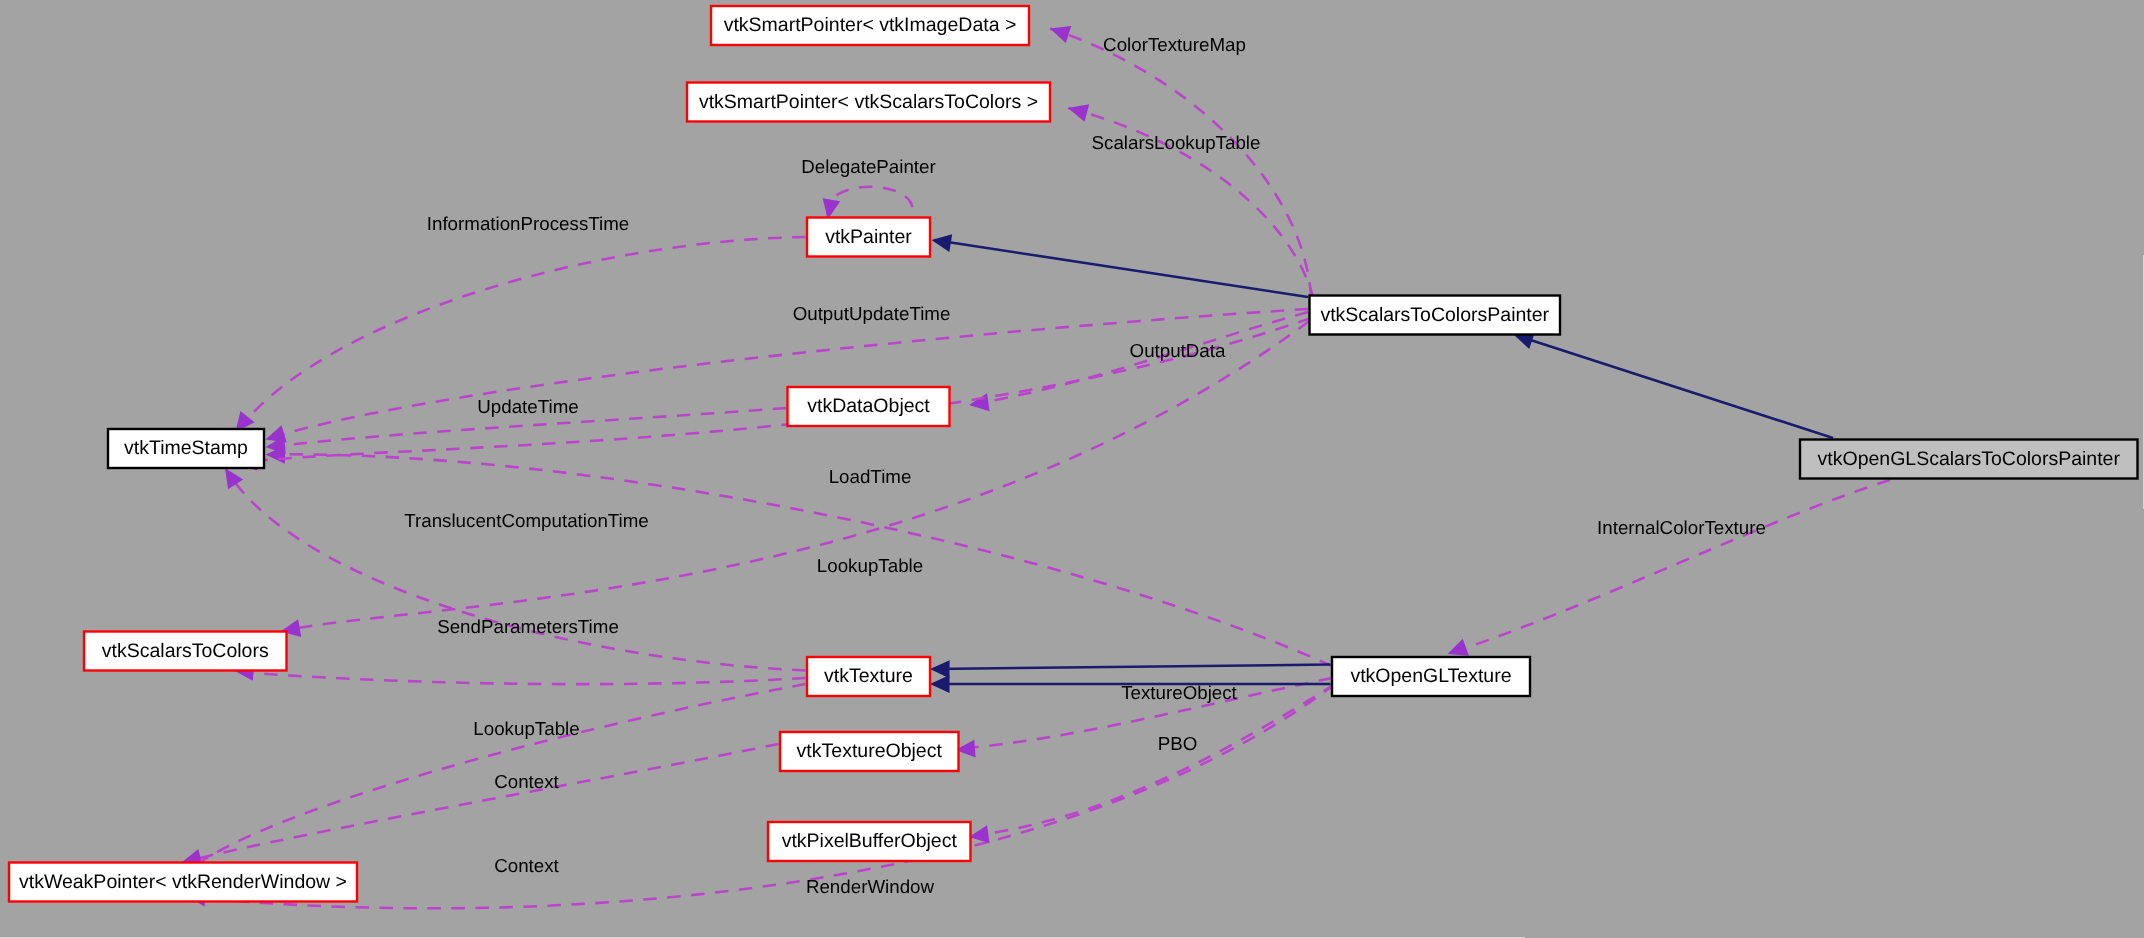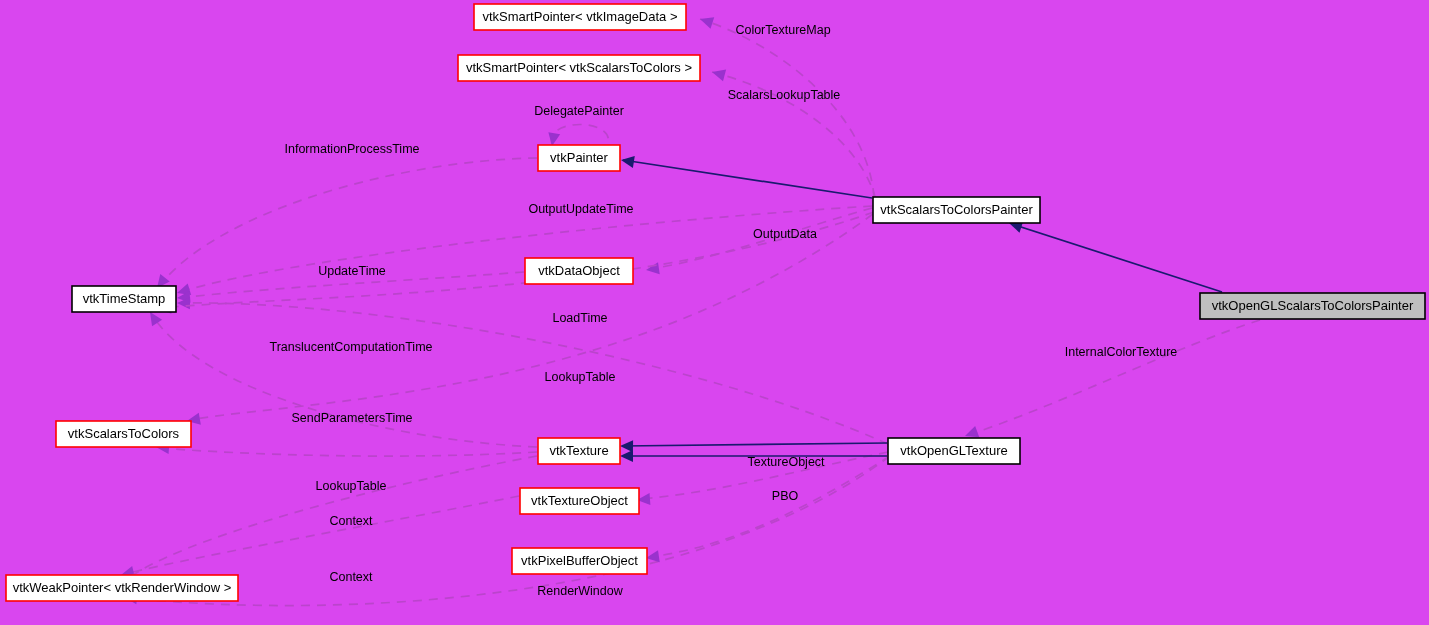--- a/index.html
+++ b/index.html
@@ -8,21 +8,21 @@
     padding: 0;
     background: #ffffff;
   }
   body {
     font-family: "Liberation Sans", sans-serif;
   }
   #diagram-root {
     position: relative;
     width: 1429px;
     height: 625px;
-    background: #d946ef;
+    background: #a3a3a3;
     overflow: hidden;
   }
   svg#graph {
     position: absolute;
     top: 0;
     left: 0;
     width: 1429px;
     height: 625px;
   }
   .node-box {

